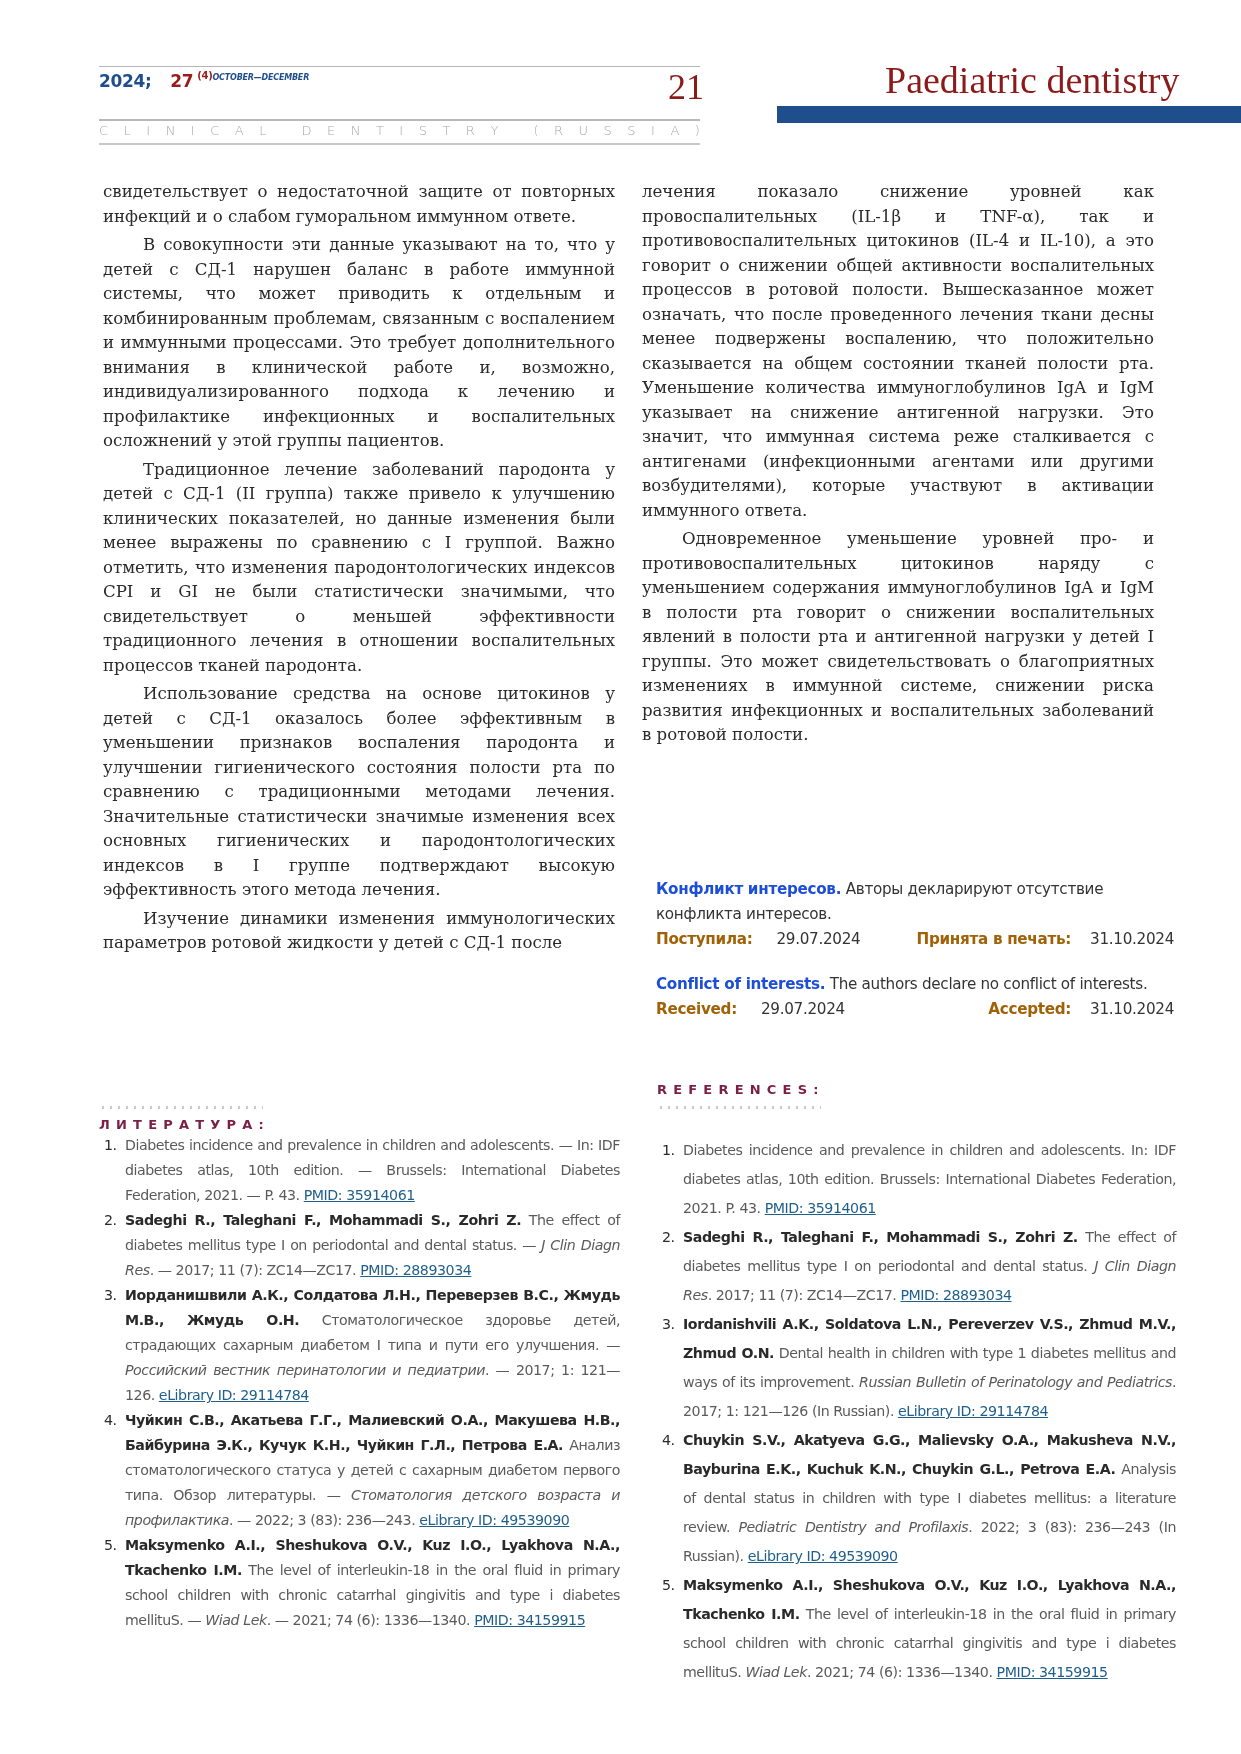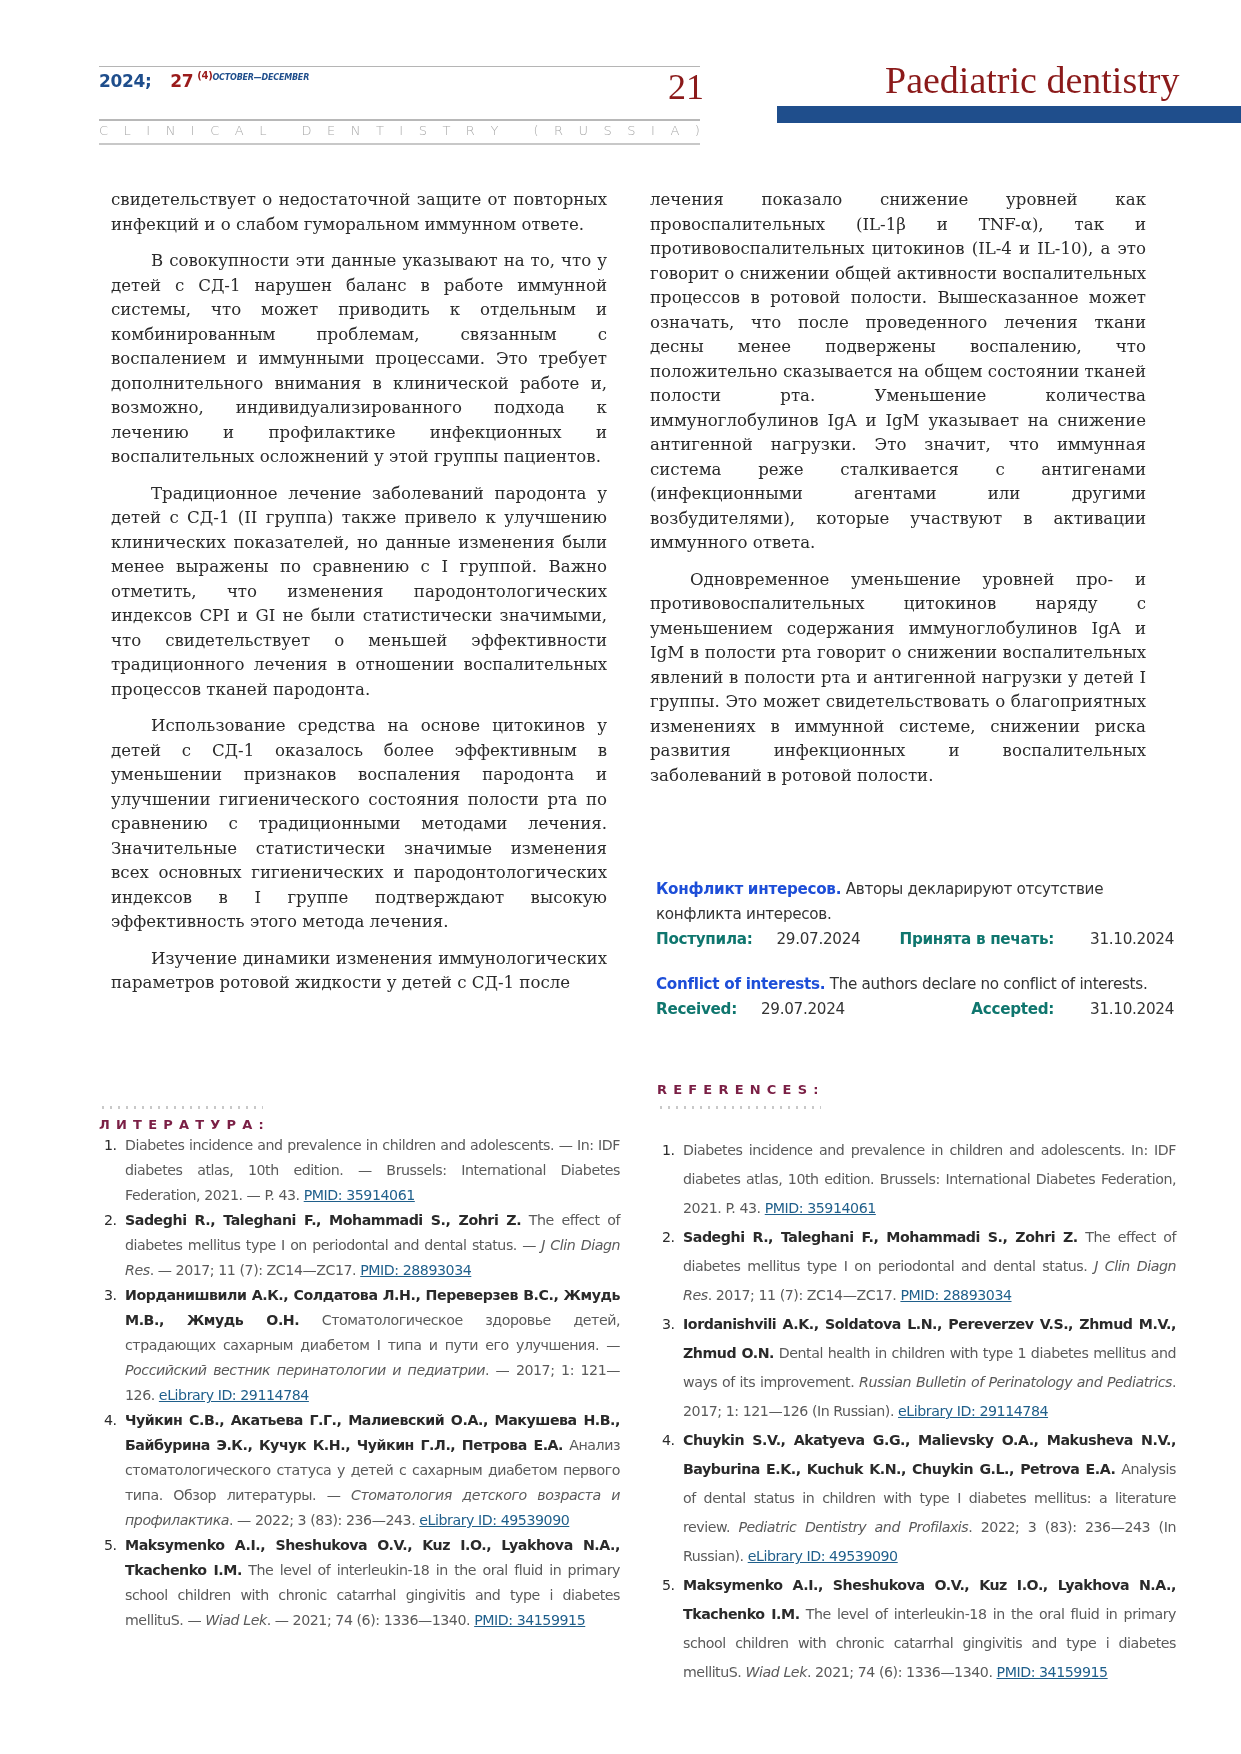--- a/index.html
+++ b/index.html
@@ -17,33 +17,33 @@
   .hdr-journal { position: absolute; left: 99px; top: 123px; width: 601px; display: flex; justify-content: space-between; font-family: "DejaVu Sans", sans-serif; font-size: 13px; color: #a8a8a8; font-weight: 300; }
   .hdr-journal span { letter-spacing: 0; }
   .hdr-rule-bot { position: absolute; left: 99px; top: 143px; width: 601px; height: 2px; background: #c8c8c8; }
   .hdr-section { position: absolute; left: 885px; top: 58px; font-family: "Liberation Serif", serif; font-size: 38px; color: #8b1a1a; white-space: nowrap; }
   .hdr-bar { position: absolute; left: 777px; top: 106px; width: 464px; height: 17px; background: #1f4e8c; }
 
   
   .col { position: absolute; font-family: "DejaVu Serif", serif; font-size: 16.6px; line-height: 24.5px; color: #2a2a2a; text-align: justify; hyphens: auto; }
   .col-left { left: 99px; top: 176px; width: 520px; }
   .col-right { left: 638px; top: 176px; width: 520px; }
-  .col p { margin: 12px; }
+  .col p { margin: 4px; }
   .col p.ind { text-indent: 40px; }
 
   
   .meta { position: absolute; left: 656px; width: 518px; font-family: "DejaVu Sans", sans-serif; font-size: 15.2px; line-height: 25px; color: #333; letter-spacing: -0.3px; }
   .meta b { font-weight: bold; color: #1d4ed8; }
   .meta-ru { top: 877px; }
   .meta-en { top: 972px; }
   .daterow { display: flex; }
-  .daterow .lbl { font-weight: bold; color: #0f766e; }
+  .daterow .lbl { font-weight: bold; color: #a16207; }
   .daterow .v1 { margin-left: 24px; }
   .daterow .spacer { flex: 1; }
-  .daterow .v2 { margin-left: 36px; }
+  .daterow .v2 { margin-left: 19px; }
 
   
   .refs-title { position: absolute; font-family: "DejaVu Sans", sans-serif; font-weight: bold; font-size: 13px; letter-spacing: 6.2px; color: #7a1f45; }
   .refs-title.ru { left: 99px; top: 1117px; }
   .refs-title.en { left: 657px; top: 1082px; }
   .dots { position: absolute; height: 3px; width: 164px;
           background-image: radial-gradient(circle, #c9c9c9 1.2px, transparent 1.4px);
           background-size: 8px 3px; background-repeat: repeat-x; }
   .dots.ru { left: 99px; top: 1106px; }
   .dots.en { left: 657px; top: 1106px; }

